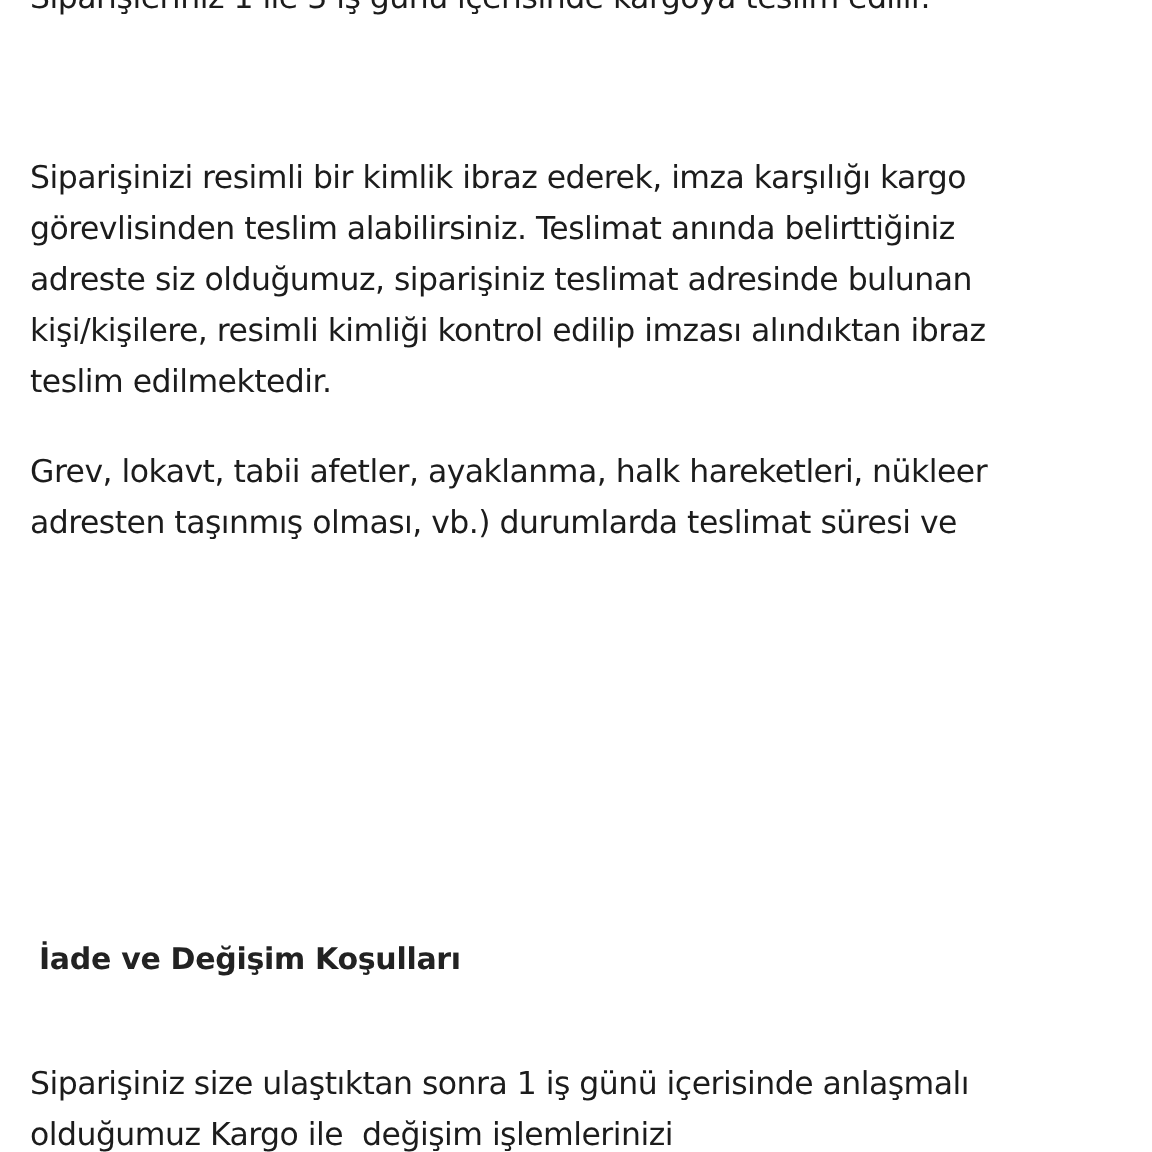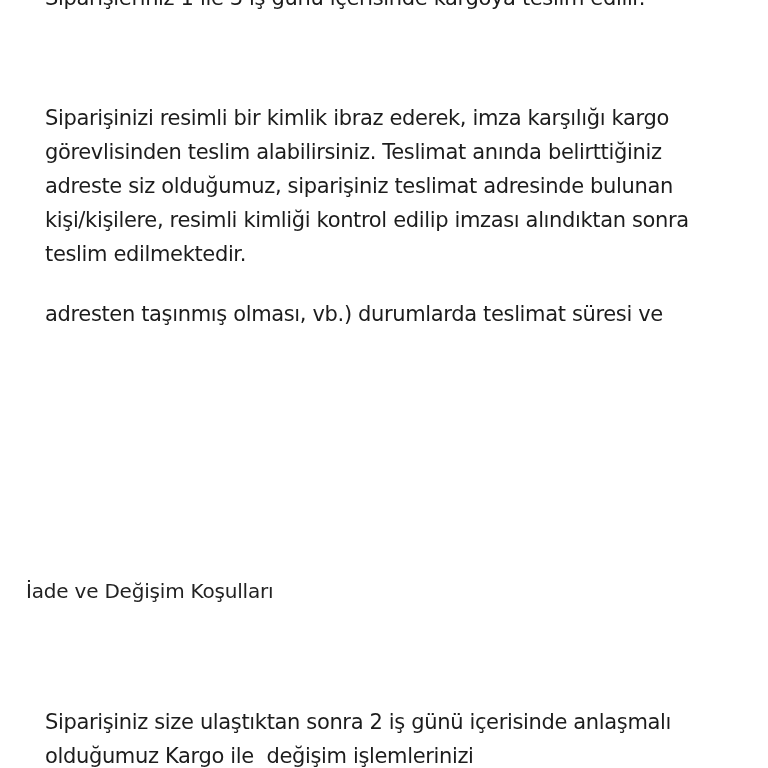--- a/index.html
+++ b/index.html
@@ -28,21 +28,20 @@
       font-size: 21px;
       line-height: 34px;
       letter-spacing: -0.35px;
       word-spacing: 0px;
       margin: 0;
       white-space: normal;
     }
     .line {
       display: block;
       white-space: nowrap;
-      margin-left: 25px;
     }
     .heading {
       position: absolute;
       left: 26px;
       font-size: 20px;
       line-height: 30px;
       letter-spacing: -0.2px;
       color: #222222;
       margin: 0;
       white-space: nowrap;
@@ -54,28 +53,29 @@
 <div class="page">
 
   <p class="para" style="top:-19px;">
     <span class="line">Siparişleriniz 1 ile 3 iş günü içerisinde kargoya teslim edilir.</span>
   </p>
 
   <p class="para" style="top:101px;">
     <span class="line">Siparişinizi resimli bir kimlik ibraz ederek, imza karşılığı kargo</span>
     <span class="line">görevlisinden teslim alabilirsiniz. Teslimat anında belirttiğiniz</span>
     <span class="line">adreste siz olduğumuz, siparişiniz teslimat adresinde bulunan</span>
-    <span class="line">kişi/kişilere, resimli kimliği kontrol edilip imzası alındıktan sonra</span>
+    <span class="line">kişi/kişilere, resimli kimliği kontrol edilip imzası alındıktan ibraz</span>
     <span class="line">teslim edilmektedir.</span>
   </p>
 
   <p class="para" style="top:297px;">
+    <span class="line">Grev, lokavt, tabii afetler, ayaklanma, halk hareketleri, nükleer</span>
     <span class="line">adresten taşınmış olması, vb.) durumlarda teslimat süresi ve</span>
   </p>
 
-  <h2 class="heading" style="top:576px; font-weight:normal;text-align:center;">İade ve Değişim Koşulları</h2>
+  <h2 class="heading" style="top:624px; font-weight:bold;text-align:center;">İade ve Değişim Koşulları</h2>
 
   <p class="para" style="top:705px;">
-    <span class="line">Siparişiniz size ulaştıktan sonra 2 iş günü içerisinde anlaşmalı</span>
+    <span class="line">Siparişiniz size ulaştıktan sonra 1 iş günü içerisinde anlaşmalı</span>
     <span class="line" style="white-space:pre;">olduğumuz Kargo ile  değişim işlemlerinizi</span>
   </p>
 
 </div>
 
 </body></html>

